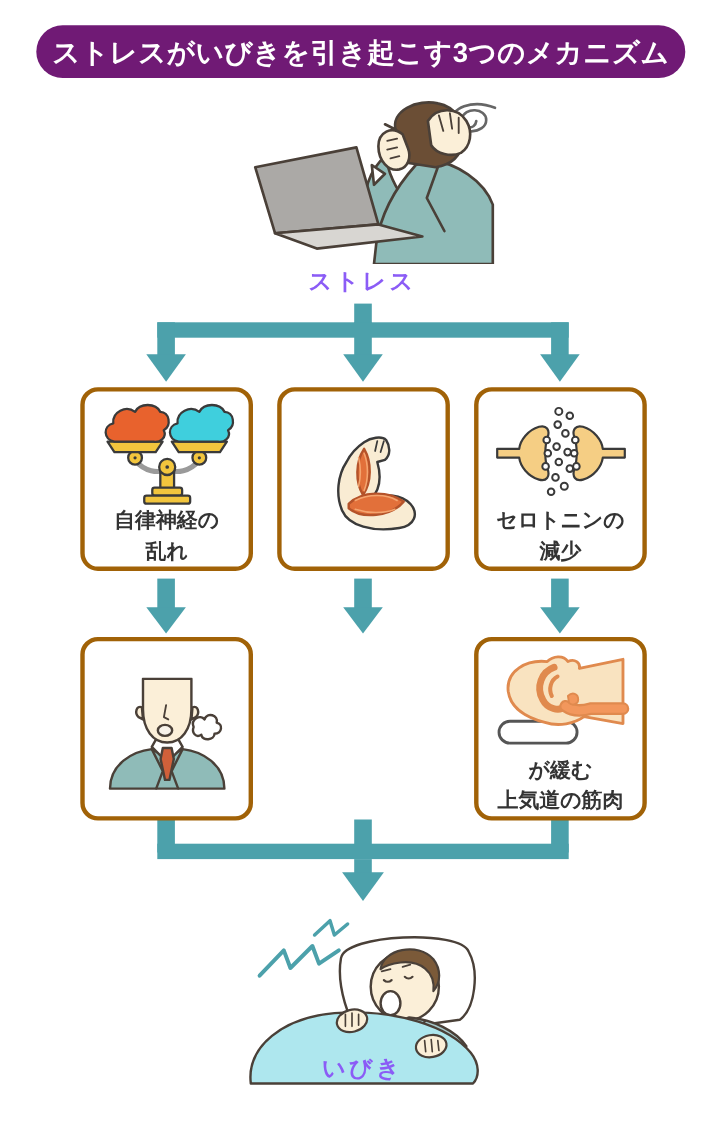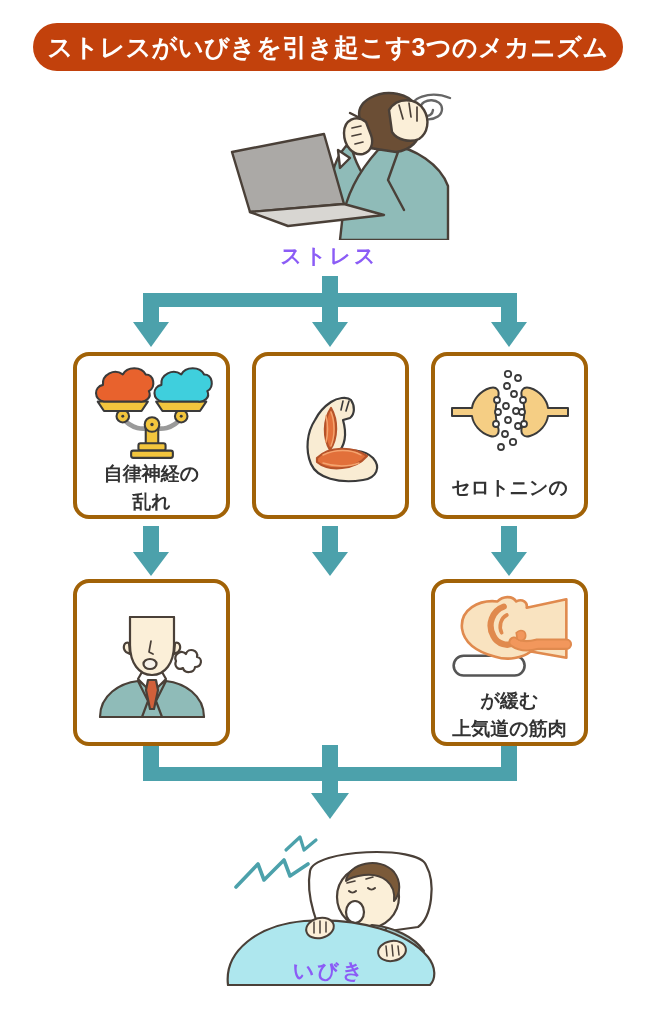--- a/index.html
+++ b/index.html
@@ -2,21 +2,21 @@
 <html><head>
 <meta charset="utf-8">
 <style>
   html,body{margin:0;padding:0;background:#fff;}
   .canvas{
     position:relative;width:659px;height:1024px;background:#ffffff;overflow:hidden;
     font-family:"Liberation Sans","DejaVu Sans",sans-serif;
   }
   .banner{
     position:absolute;left:33px;top:23px;width:590px;height:48px;border-radius:24px;
-    background:#c2410c;display:flex;align-items:center;justify-content:center;
+    background:#701a75;display:flex;align-items:center;justify-content:center;
   }
   .banner-text{color:#ffffff;font-size:25px;font-weight:700;letter-spacing:0.5px;white-space:nowrap;}
   .connectors{position:absolute;left:0;top:0;}
   .illus{position:absolute;}
   .flow-label{
     position:absolute;left:0;width:659px;text-align:center;
     color:#8b5cf6;font-size:21px;font-weight:700;letter-spacing:3px;
   }
   .label-stress{top:242px;}
   .label-snore{top:957px;}
@@ -166,20 +166,21 @@
               <circle cx="68" cy="60" r="3"></circle>
               <circle cx="55" cy="68" r="3"></circle>
             <circle cx="63" cy="76" r="3.2"></circle>
               <circle cx="51" cy="81" r="3"></circle>
           </g>
         </g>
       </svg>
     </div>
     <div class="box-label">
       <span>セロトニンの</span>
+      <span>減少</span>
     </div>
   </div>
 
   <div class="box row2 col1">
     <div class="box-icon">
       <svg width="120" height="102" viewBox="0 0 120 100">
         <g stroke="#4A4038" stroke-width="2.2" stroke-linejoin="round" stroke-linecap="round">
           <rect x="48" y="48" width="24" height="16" fill="#FBEFD8" stroke="none"></rect>
           <path d="M8,100 C8,78 28,66 46,64 L60,72 L74,64 C92,66 112,78 112,100 Z" fill="#8FBBB8"></path>
           <path d="M46,64 L56,84 L50,100 M74,64 L64,84 L70,100" fill="none"></path>

